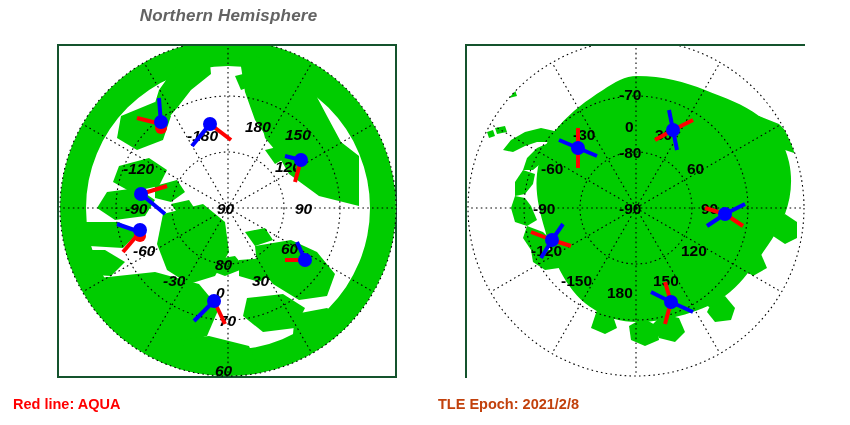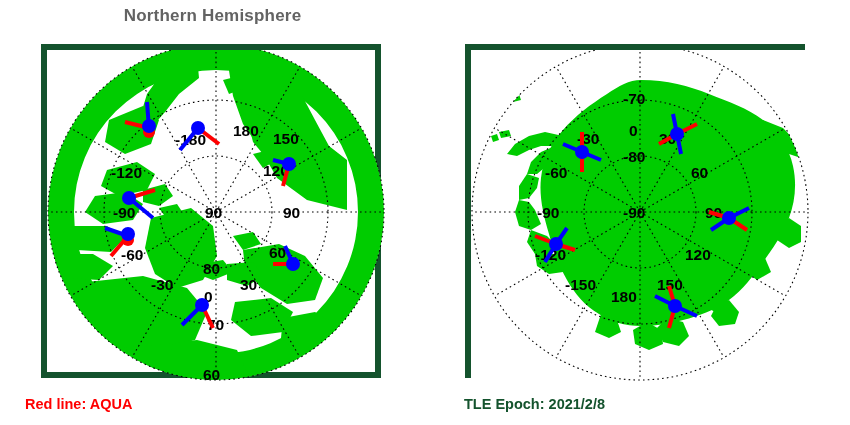--- a/index.html
+++ b/index.html
@@ -1,38 +1,38 @@
 <!DOCTYPE html>
 <html><head>
 <meta charset="utf-8">
 <style>
   html,body{margin:0;padding:0;background:#ffffff;}
   body{width:850px;height:425px;font-family:"Liberation Sans",sans-serif;overflow:hidden;}
   .page{position:relative;width:850px;height:425px;background:#fff;}
   .panel{position:absolute;top:0;width:425px;height:425px;}
-  .panel-north{left:0;}
+  .panel-north{left:16px;font-style:italic;}
   .panel-south{left:425px;}
   .panel-title{
     position:absolute;top:6px;left:0;width:425px;text-align:center;
     font-size:17px;font-weight:700;color:#636363;letter-spacing:.2px;
     font-family:"Liberation Sans",sans-serif;
   }
   .plot-frame{
     position:absolute;left:41px;top:44px;width:340px;height:334px;
-    border:6px solid #14532d;box-sizing:border-box;background:#fff;
+    border:2px solid #14532d;box-sizing:border-box;background:#fff;
   }
   .panel-south .plot-frame{left:40px;}
   .plot-svg{display:block;width:338px;height:332px;}
   .caption{
     position:absolute;font-size:14.5px;font-weight:700;
     font-family:"Liberation Sans",sans-serif;white-space:nowrap;
   }
-  .cap-red{left:25px;top:396px;color:#ff0000;text-align:center;}
+  .cap-red{left:13px;top:396px;color:#ff0000;text-align:center;}
   .cap-blue{left:247px;top:396px;color:#0000ff;}
-  .cap-epoch{left:464px;top:396px;color:#14532d;}
+  .cap-epoch{left:438px;top:396px;color:#c2410c;}
   .glabel{font-family:"Liberation Sans",sans-serif;font-size:15.5px;font-weight:700;fill:#000;}
 </style>
 </head>
 <body>
 
 <div class="page">
 
   <div class="panel panel-north">
     <div class="panel-title">Northern Hemisphere</div>
     <div class="plot-frame">

